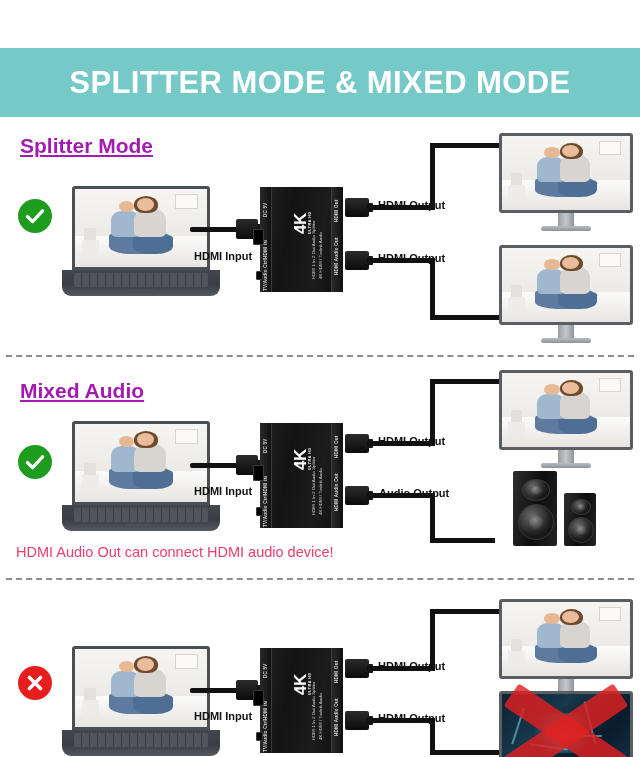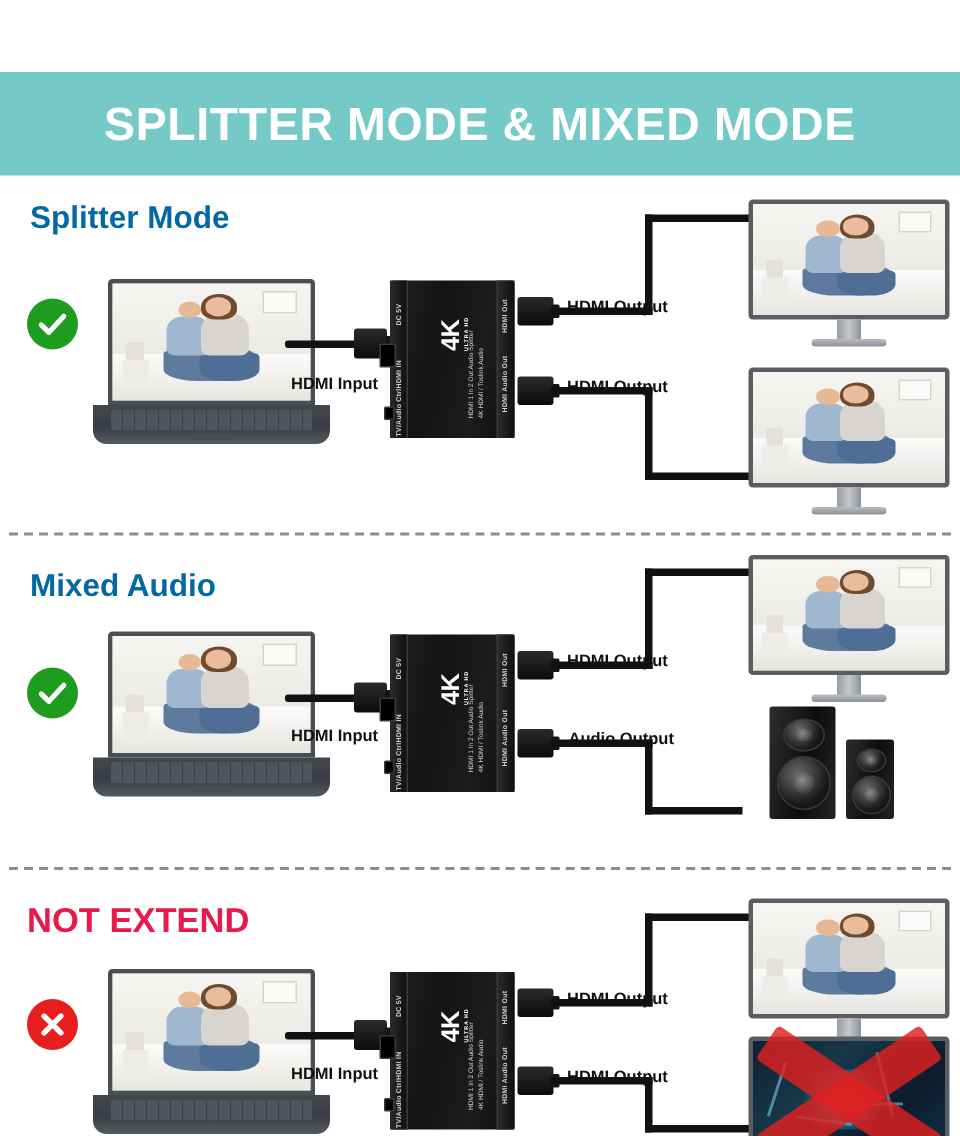--- a/index.html
+++ b/index.html
@@ -39,21 +39,21 @@
   }
 
   
   .section { position: absolute; left: 0; width: 640px; }
   .section-title {
     position: absolute;
     font-weight: bold;
     color: #111111;
     white-space: nowrap;
   }
-  .title-ok { font-size: 21px; color: #0369a1; }
+  .title-ok { font-size: 21px; color: #a21caf; text-decoration: underline; }
   .title-bad { font-size: 23px; color: #e8194b; }
 
   .divider {
     position: absolute;
     left: 6px;
     width: 628px;
     height: 0;
     border-top: 2px dashed #8d8d8d;
   }
 
@@ -491,27 +491,27 @@
 
     <div class="speaker" style="left:513px;top:108px;width:44px;height:75px;">
       <div class="cone" style="left:9px;top:8px;width:26px;height:20px;"></div>
       <div class="cone" style="left:5px;top:33px;width:34px;height:34px;"></div>
     </div>
     <div class="speaker" style="left:564px;top:130px;width:32px;height:53px;">
       <div class="cone" style="left:7px;top:6px;width:18px;height:14px;"></div>
       <div class="cone" style="left:4px;top:24px;width:24px;height:24px;"></div>
     </div>
 
+    <div class="note" style="left:16px;top:181px;">HDMI Audio Out can connect HDMI audio device!</div>
   </div>
 
   <div class="divider" style="top:530px;"></div>
 
   <div class="section" style="top:538px;height:219px;">
 
-    <div class="section-title title-bad" style="left:18px;top:14px;">NOT EXTEND</div>
 
     <div class="badge badge-bad" style="left:18px;top:80px;">
       <svg viewBox="0 0 24 24" aria-hidden="true">
         <path d="M6.4 6.4 L17.6 17.6 M17.6 6.4 L6.4 17.6" fill="none" stroke="#ffffff" stroke-width="3.6" stroke-linecap="round"></path>
       </svg>
     </div>
 
     <div class="laptop" style="left:62px;top:60px;">
       <div class="lid">
         <div class="screen">

